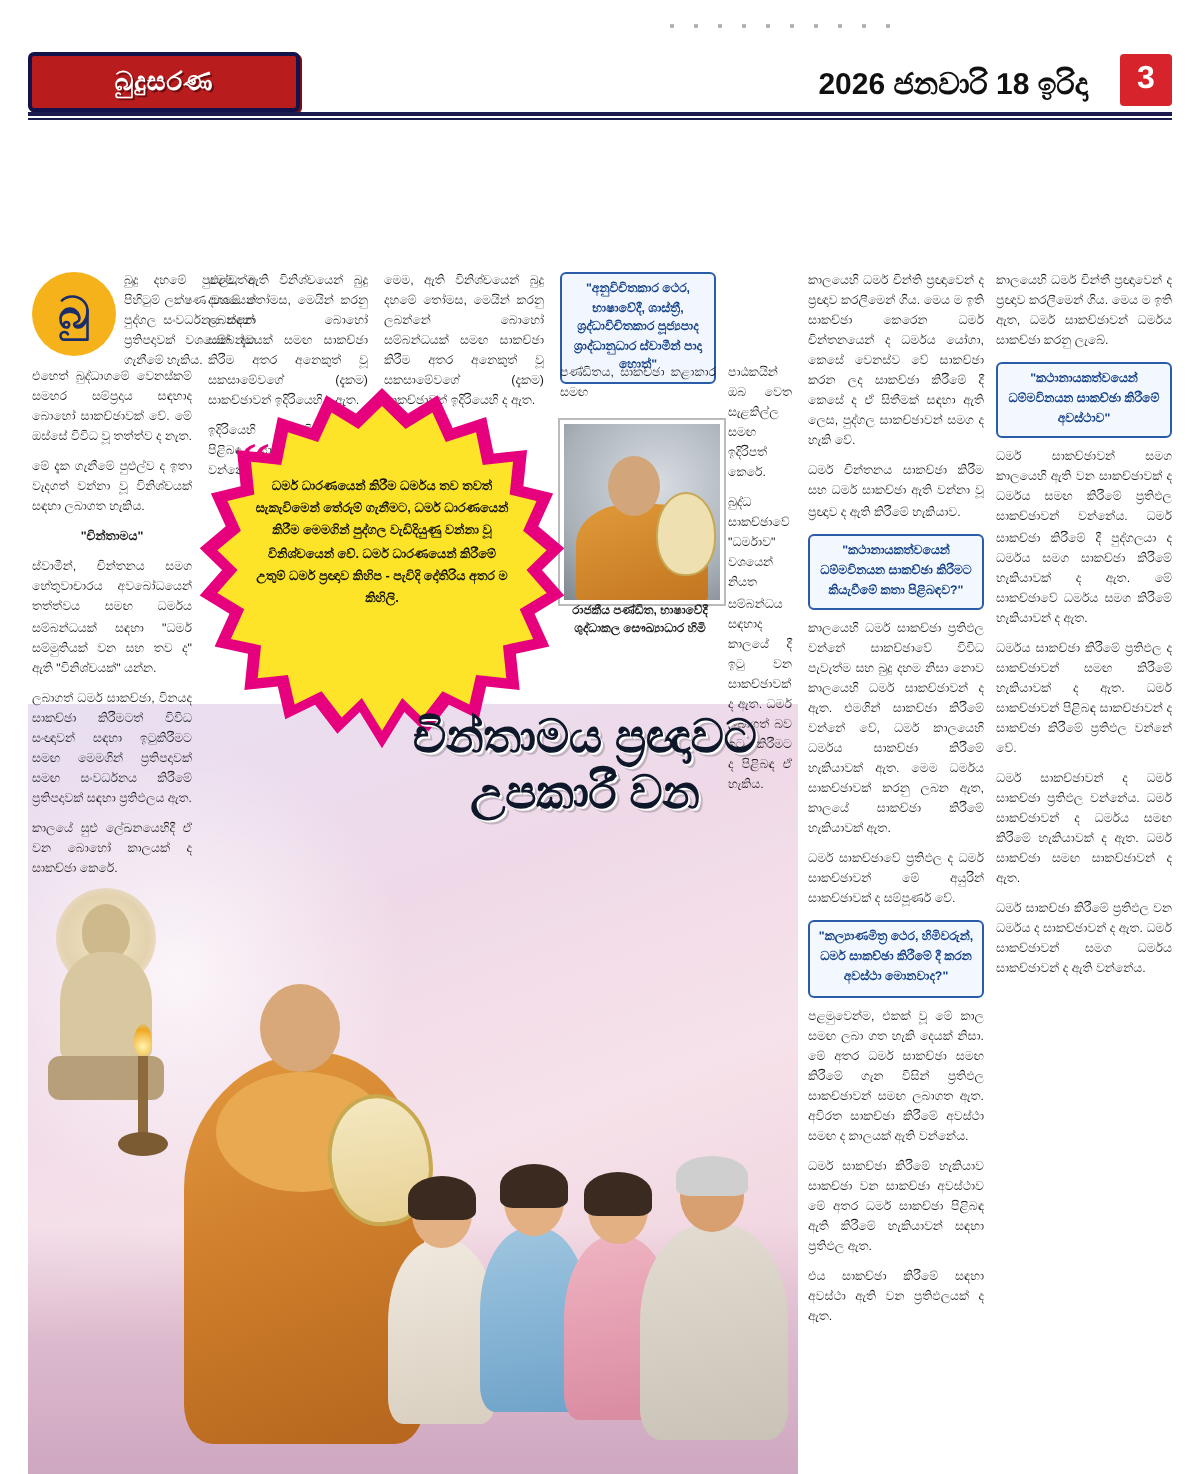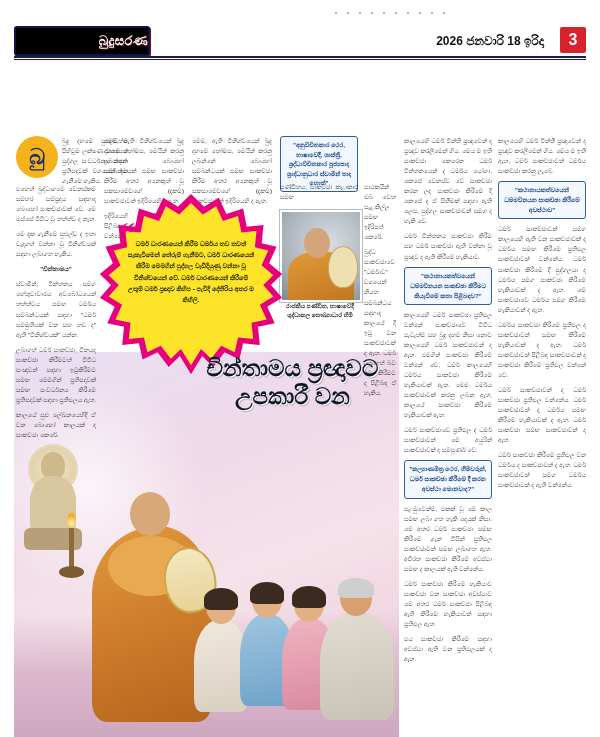--- a/index.html
+++ b/index.html
@@ -29,26 +29,26 @@
     background-size: 12px 6px;
   }
 
   
   .masthead {
     position: absolute;
     left: 14px;
     top: 26px;
     width: 132px;
     height: 26px;
-    background: #000000;
+    background: #b91c1c;
     border: 2px solid #14124a;
     border-radius: 3px;
     display: flex;
     align-items: center;
-    justify-content: flex-end;
+    justify-content: center;
     box-shadow: 1px 1px 0 #7a1016;
   }
   .masthead-text {
     color: #ffffff;
     font-size: 13px;
     font-weight: bold;
     letter-spacing: .5px;
     white-space: nowrap;
     text-shadow: 1px 1px 0 #6d0d12;
   }
@@ -65,21 +65,21 @@
     left: 14px;
     top: 59px;
     width: 572px;
     height: 1px;
     background: #1d1c4e;
   }
   .issue-date {
     position: absolute;
     right: 56px;
     top: 34px;
-    font-size: 12px;
+    font-size: 15px;
     font-weight: bold;
     color: #111;
     white-space: nowrap;
   }
   .page-badge {
     position: absolute;
     right: 14px;
     top: 27px;
     width: 26px;
     height: 26px;

